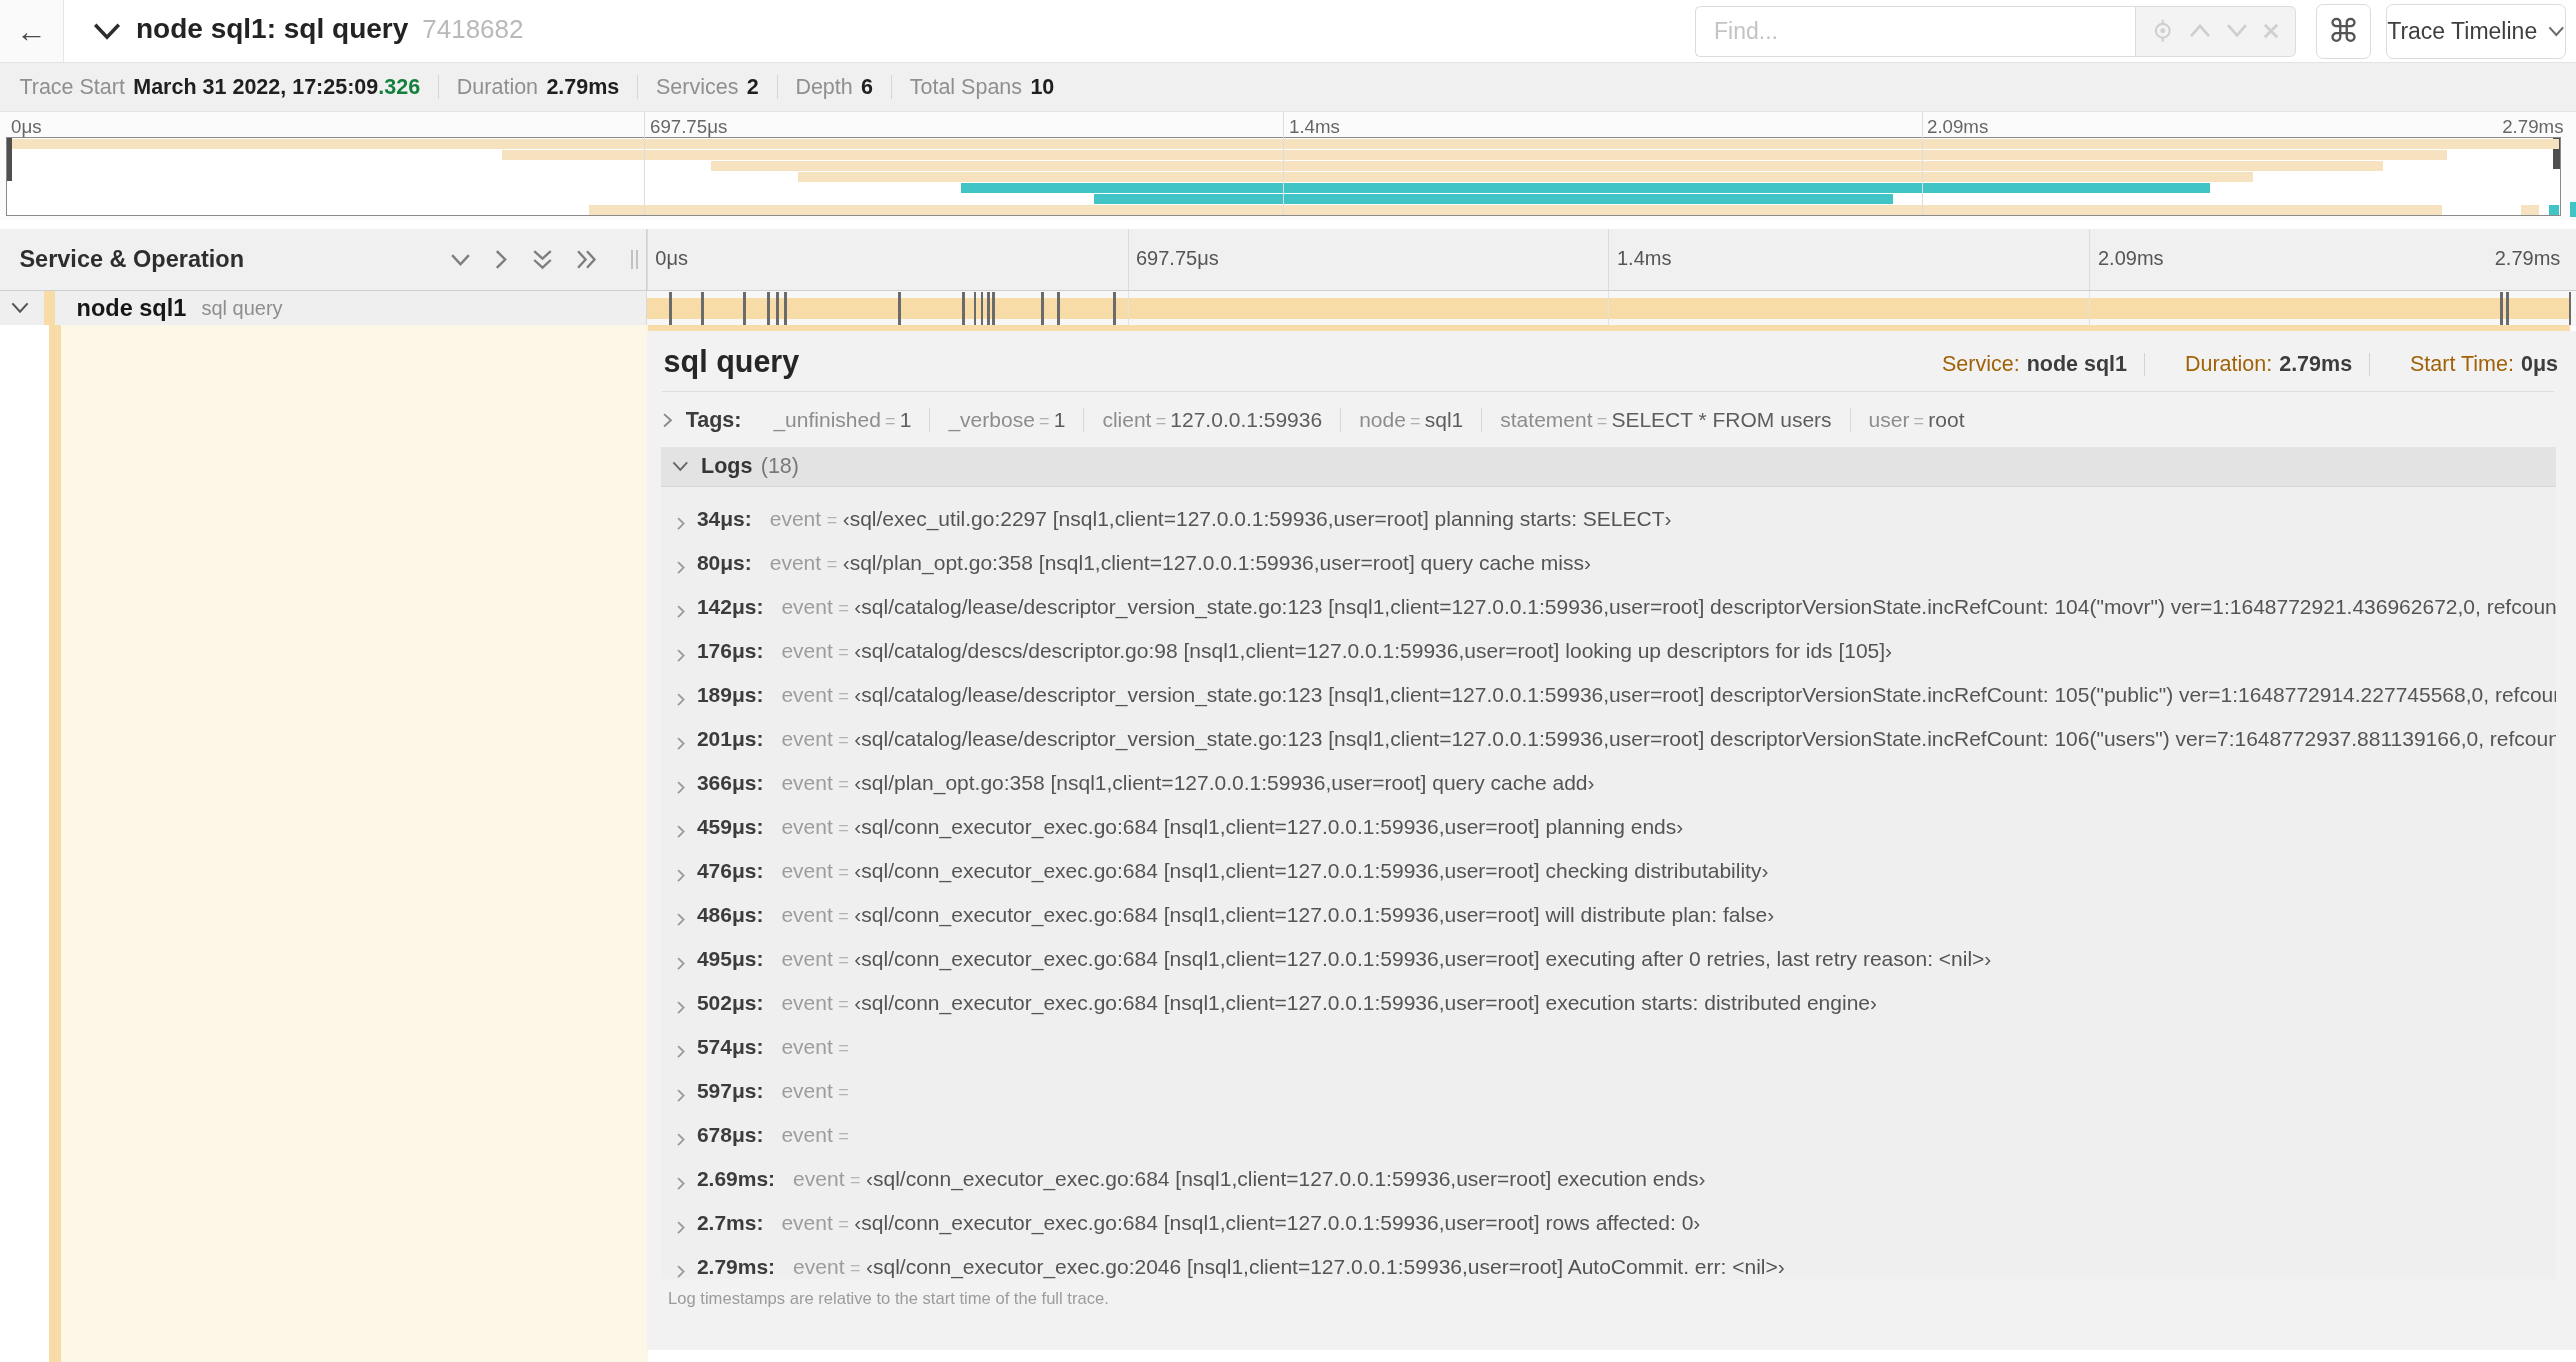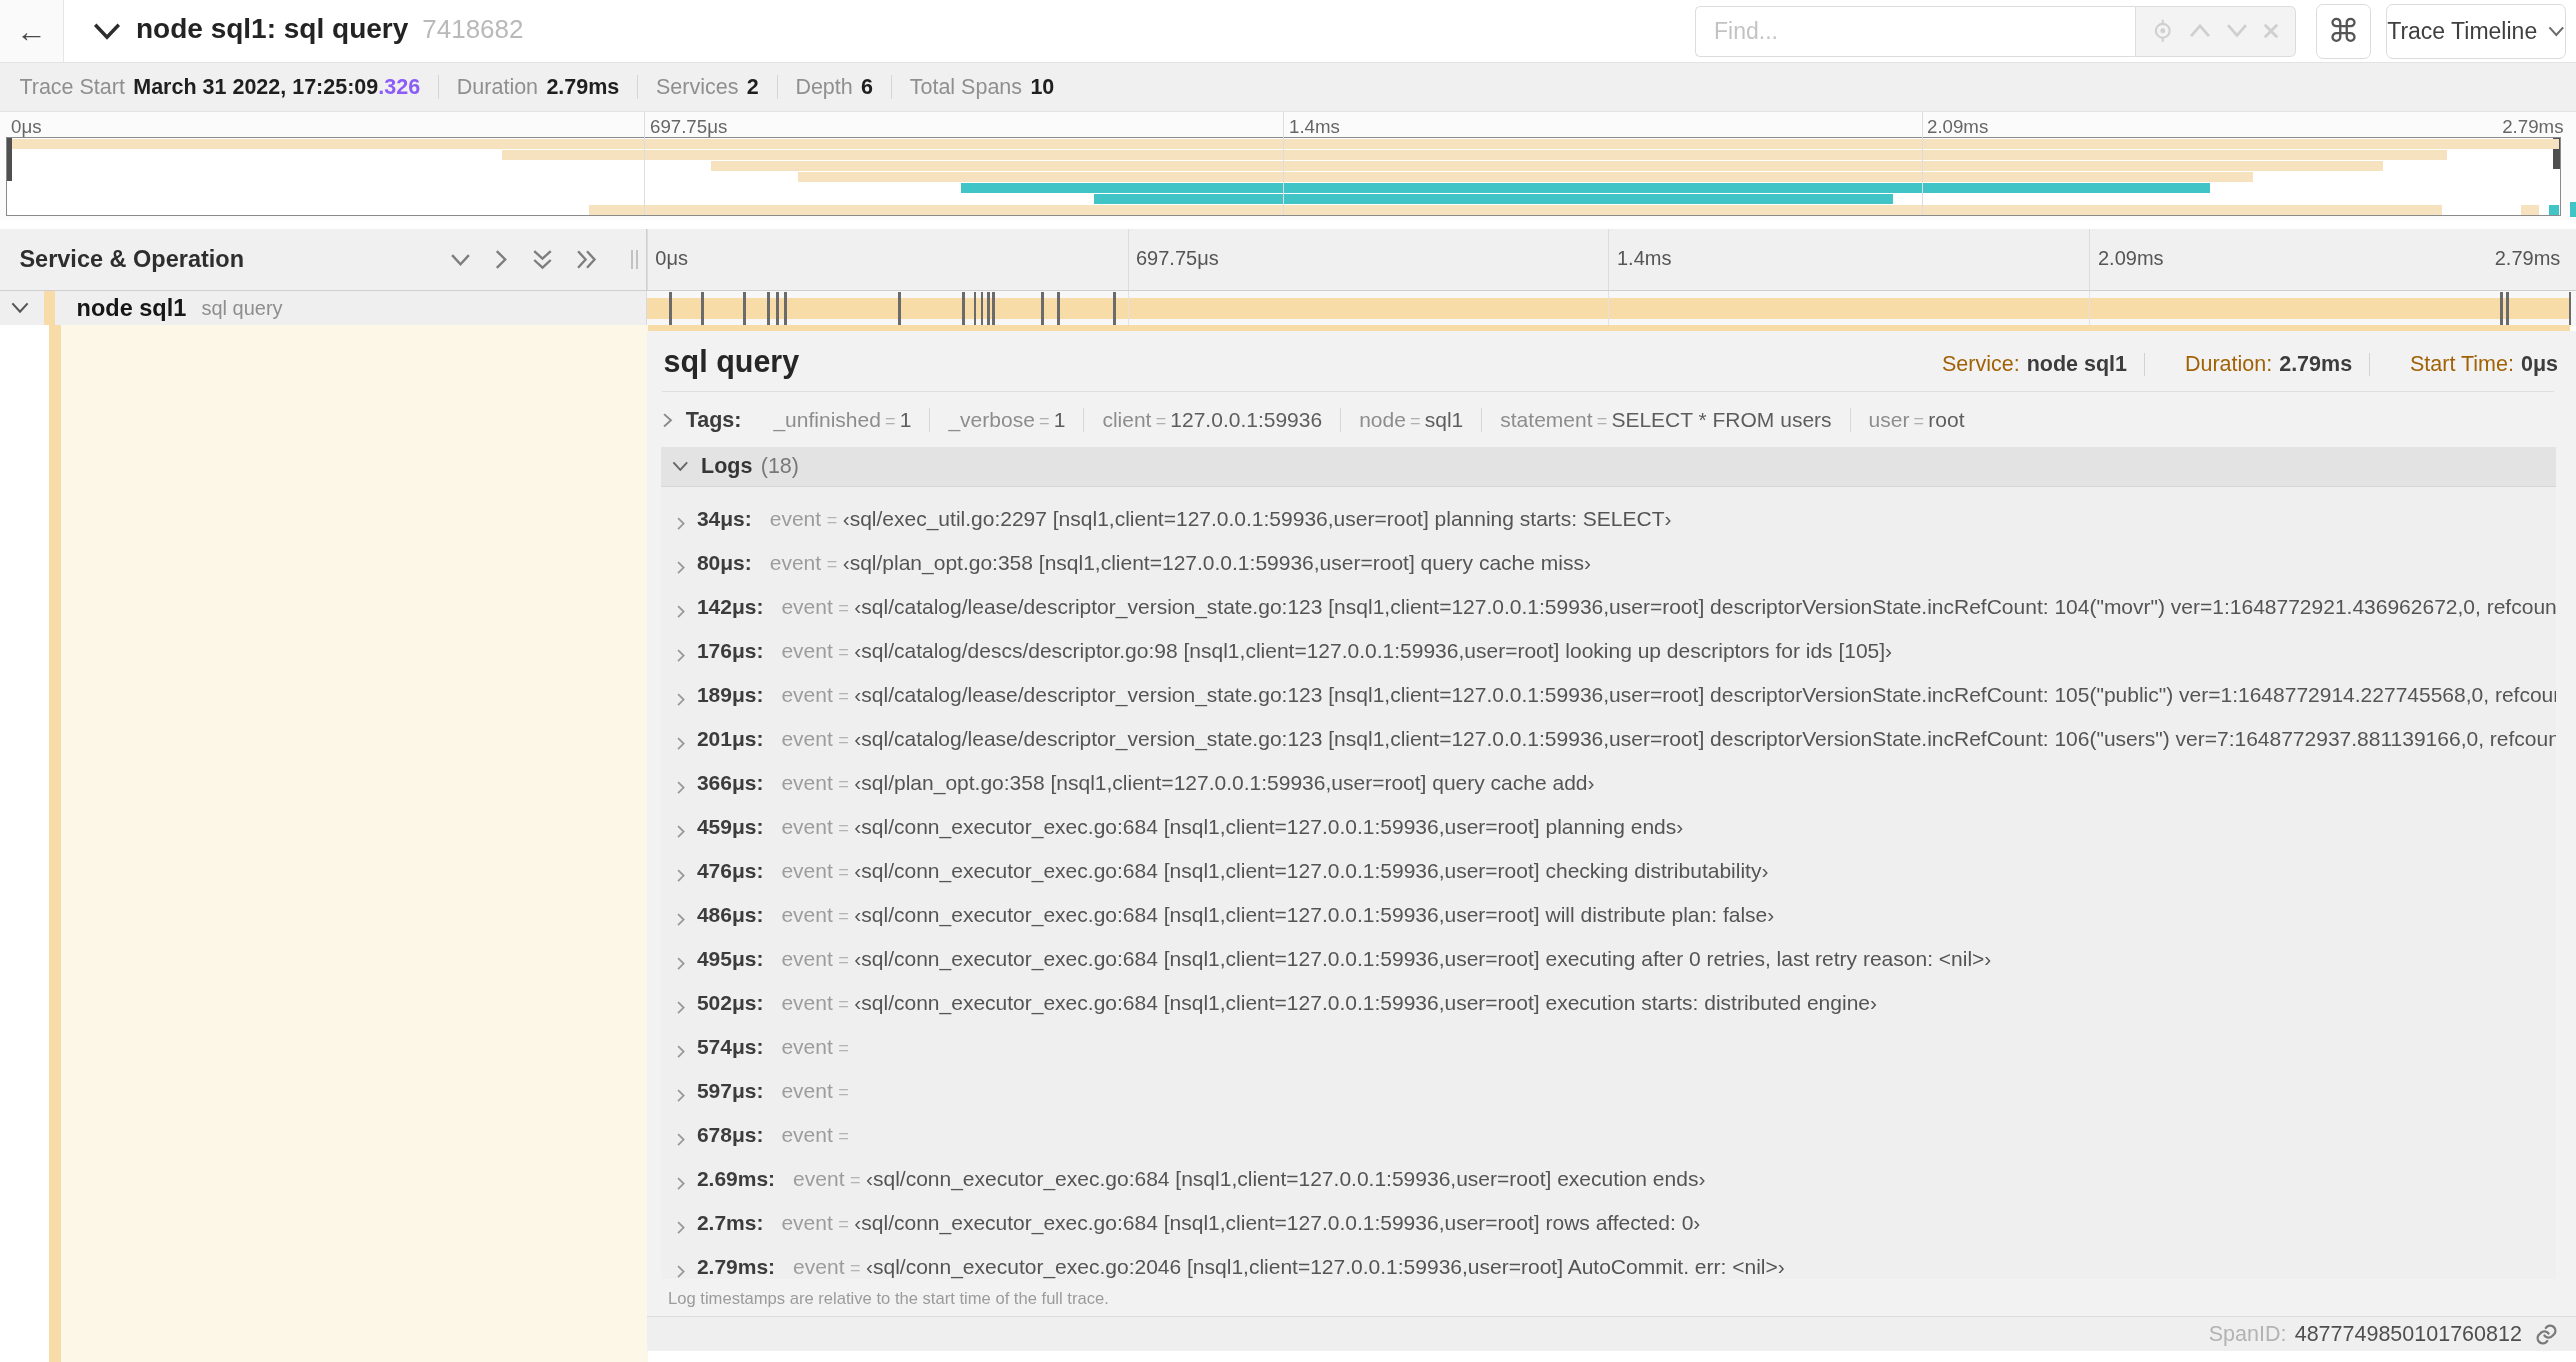--- a/index.html
+++ b/index.html
@@ -28,21 +28,21 @@
   #view-btn { position:absolute; left:2386px; top:3.5px; width:180px; height:55px; border:0.7px solid #dcdcdc; border-radius:7px;
               background:#fff; display:flex; align-items:center; justify-content:center; gap:11px;
               font-size:23px; color:#3f3f3f; cursor:pointer; white-space:nowrap; }
 
   
   #summary-bar { position:absolute; left:0; top:62px; width:2576px; height:50px; background:#f0f0f0;
                  border-top:0.7px solid #e3e3e3; border-bottom:0.7px solid #e3e3e3;
                  display:flex; align-items:center; padding-left:19.4px; font-size:21.5px; }
   .sum-label { color:#8f8f8f; margin-right:8.3px; white-space:nowrap; }
   .sum-value { color:#1f1f1f; font-weight:bold; white-space:nowrap; }
-  .sum-suffix { color:#8b5cf6; font-weight:bold; }
+  .sum-suffix { color:#15803d; font-weight:bold; }
   .sum-sep { width:0.7px; height:23.5px; background:#d6d6d6; margin:0 18px; }
 
   
   #minimap { position:absolute; left:0; top:112px; width:2576px; height:108px; background:#fbfbfb; }
   .mm-grid { position:absolute; top:0; bottom:5.5px; width:0.7px; background:#dddddd; }
   .mm-label { position:absolute; top:4.2px; font-size:18.7px; color:#666; white-space:nowrap; }
   #mm-canvas { position:absolute; left:5.5px; top:25px; width:2555px; height:79px; background:#fff;
                border:1.4px solid #8a8a8a; overflow:hidden; }
   .mm-span { position:absolute; height:10.4px; }
   #mm-handle-left  { position:absolute; left:0; top:0; width:5.5px; height:43px; background:#4f4f4f; cursor:ew-resize; }
@@ -537,26 +537,16 @@
             </span>
             <span class="log-time">2.79ms:</span>
             <span class="log-key">event</span>
             <span class="log-eq">=</span>
             <span class="log-val">‹sql/conn_executor_exec.go:2046 [nsql1,client=127.0.0.1:59936,user=root] AutoCommit. err: &lt;nil&gt;›</span>
           </div>
         </div>
       <div id="logs-note">Log timestamps are relative to the start time of the full trace.</div>
     </div>
 
-    <div id="spanid-bar">
-      <span id="spanid-label">SpanID:</span>
-      <span id="spanid-value">4877749850101760812</span>
-      <span id="spanid-link">
-        <svg class="icon" width="25" height="25" viewBox="0 0 24 24" fill="none" stroke="#7a7a7a" stroke-width="2.2" stroke-linecap="round">
-          <path d="M10 13a5 5 0 0 0 7.5.5l2-2a5 5 0 0 0-7-7l-1.2 1.2"></path>
-          <path d="M14 11a5 5 0 0 0-7.5-.5l-2 2a5 5 0 0 0 7 7l1.2-1.2"></path>
-        </svg>
-      </span>
-    </div>
   </div>
 
 </div>
 
 
 </body></html>

